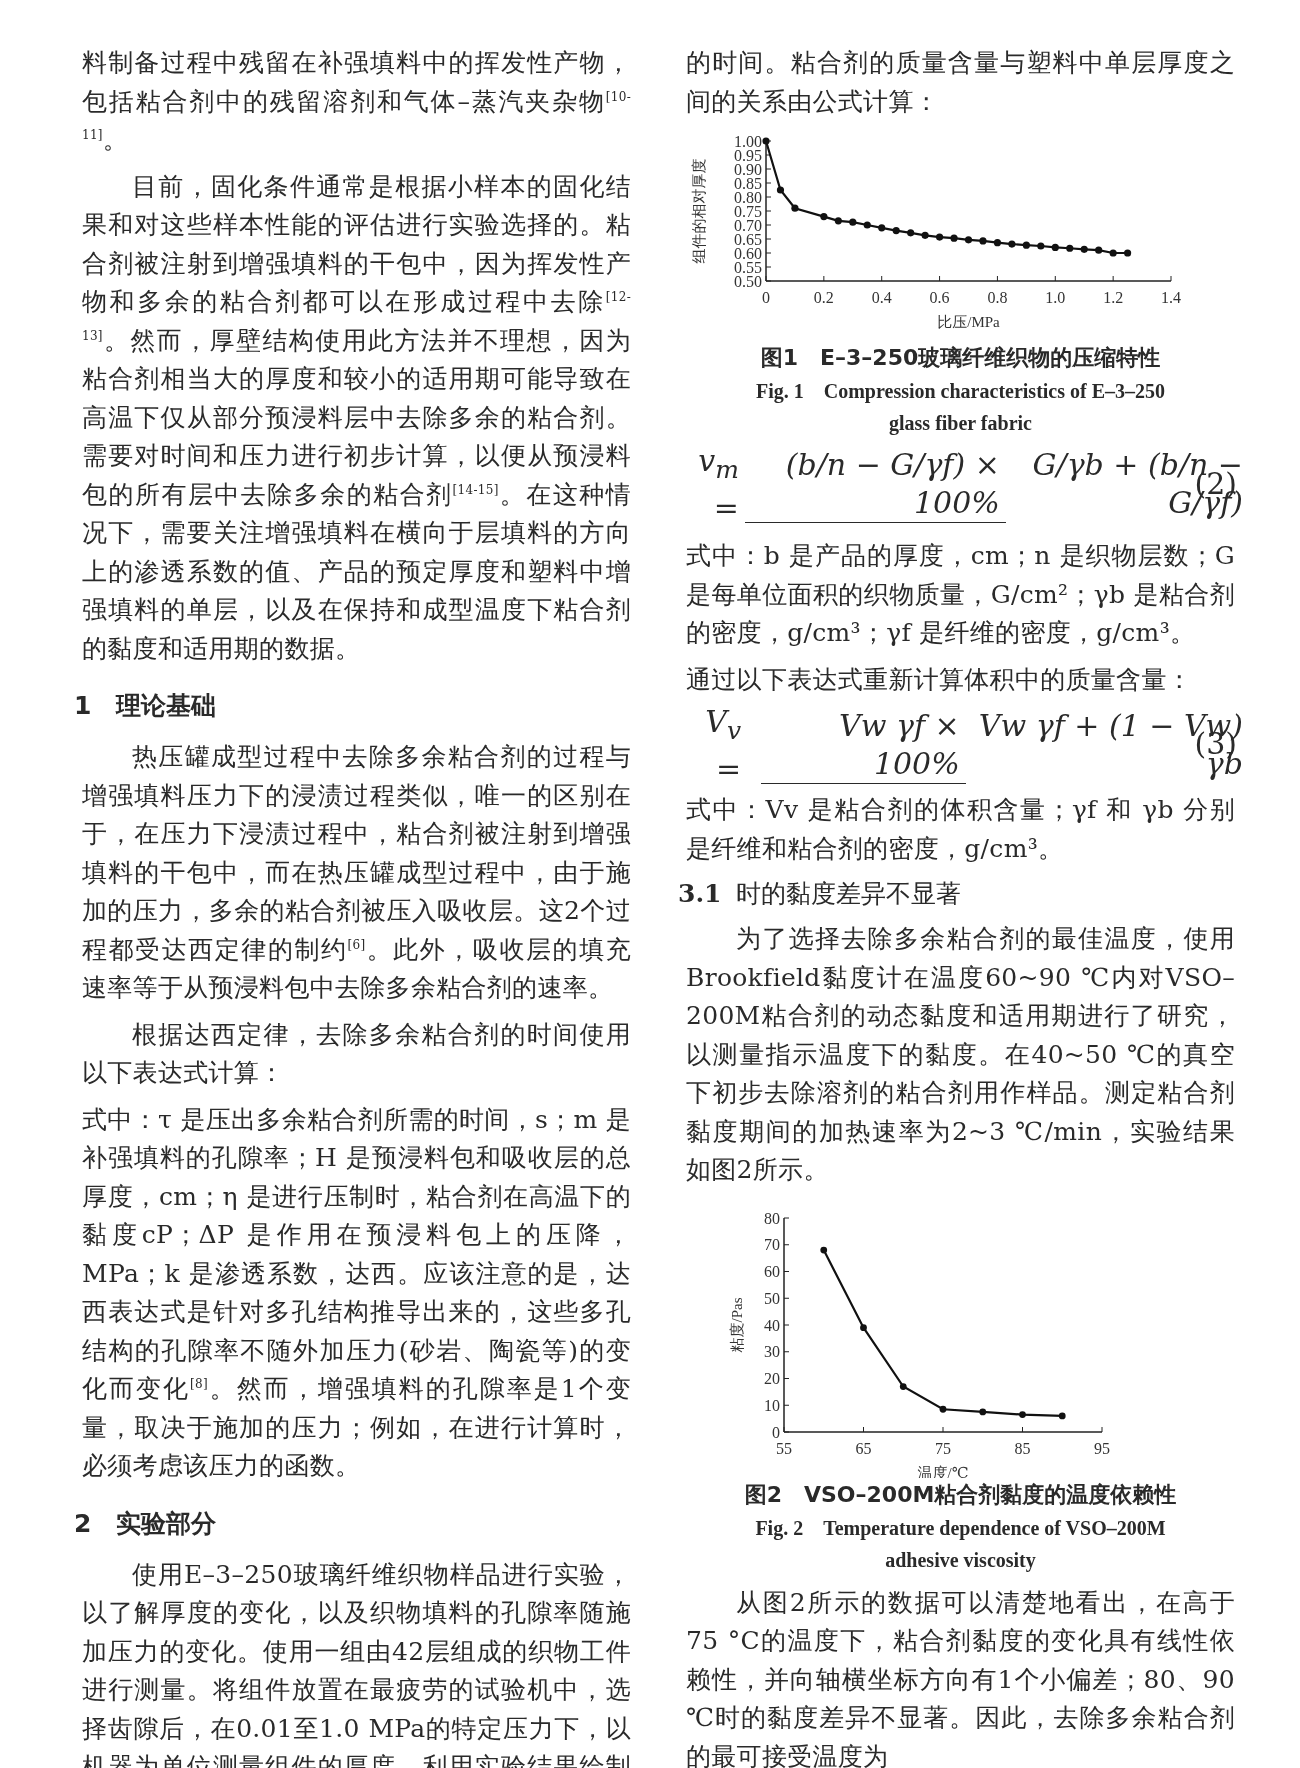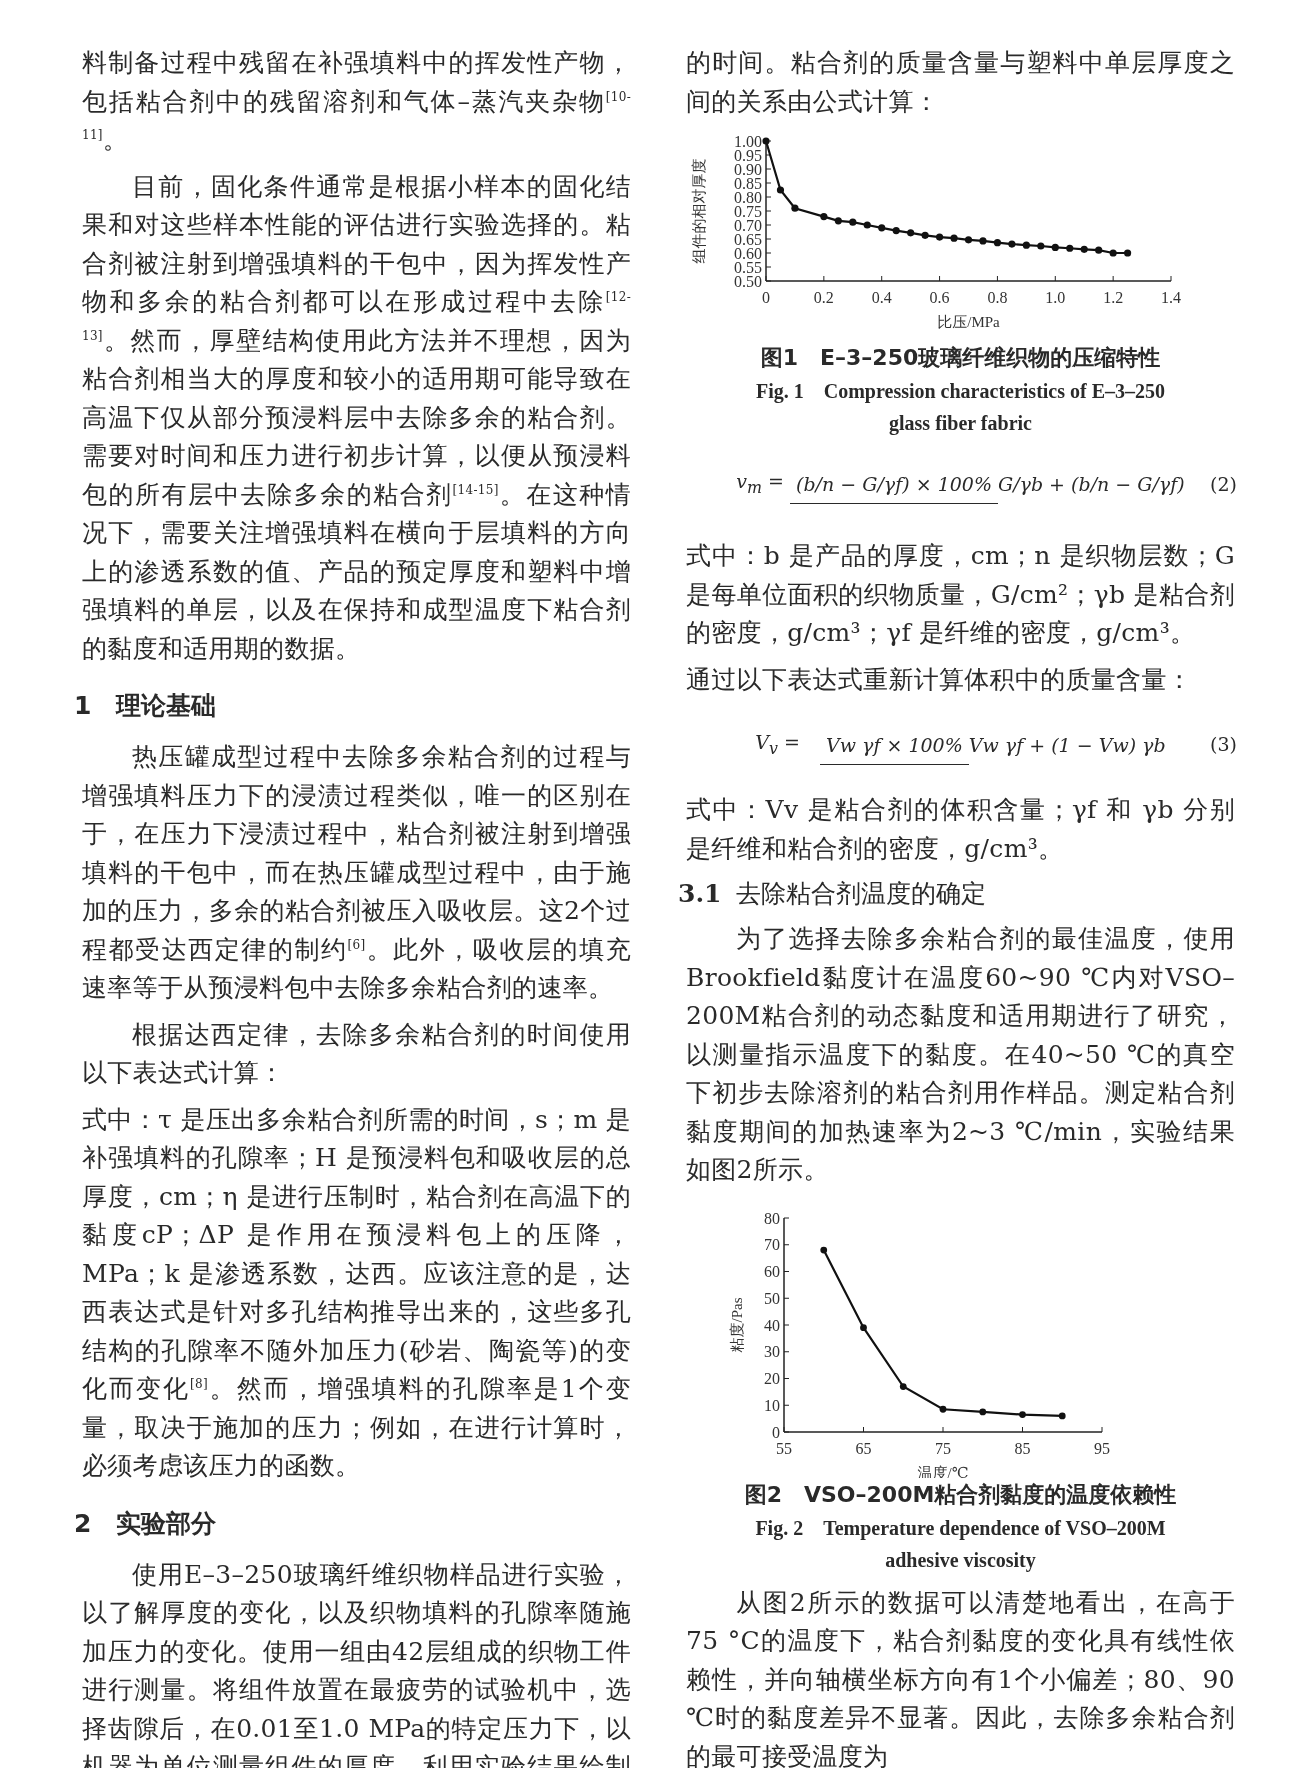--- a/index.html
+++ b/index.html
@@ -8,21 +8,21 @@
   .col { position:absolute; top:36px; width:565px; }
   .col.left { left:74px; }
   .col.right { left:678px; }
   .p { font-size:25px; line-height:38.5px; margin:8px; text-align:justify; text-align-last:left; letter-spacing:0.3px; }
   .p.indent { text-indent:50px; }
   .sup { font-size:12px; vertical-align:super; line-height:0; }
   .h1 { font-family:"DejaVu Sans","Liberation Sans",sans-serif; font-weight:bold; font-size:25px; margin:20px 0 14px 0; line-height:36px; }
   .h1 .num { display:inline-block; width:42px; }
   .h2 { font-size:25px; margin:8px 0 2px 0; line-height:36px; }
   .h2 .num { font-weight:bold; display:inline-block; width:58px; }
-  .eq { position:relative; font-size:19px; line-height:38px; font-style:italic; text-align:left; }
+  .eq { position:relative; font-size:30px; line-height:38px; font-style:italic; text-align:right; }
   .eqnum { position:absolute; right:6px; top:0; font-style:normal; }
   .frac { display:inline-flex; align-items:center; vertical-align:middle; }
   .frac .top { border-bottom:1.5px solid #2a2a2a; padding:0 6px; }
   .caption-cn { font-family:"DejaVu Sans","Liberation Sans",sans-serif; font-weight:bold; font-size:22px; text-align:center; margin:2px 0; }
   .caption-en { font-family:"Liberation Serif",serif; font-weight:bold; font-size:20px; text-align:center; line-height:32px; }
   svg text { font-family:"Liberation Serif","DejaVu Serif",serif; fill:#333; }
 </style>
 </head>
 <body>
 
@@ -137,21 +137,21 @@
     <span style="margin-right:20px;"><span>V</span><sub>v</sub> =</span>
     <span class="frac">
         <span class="top">Vw γf × 100%</span>
         <span>Vw γf + (1 − Vw) γb</span>
       </span>
     <span class="eqnum" style="top:18px;">(3)</span>
   </div>
 
   <p class="p">式中：Vv 是粘合剂的体积含量；γf 和 γb 分别是纤维和粘合剂的密度，g/cm³。</p>
 
-  <div class="h2"><span class="num">3.1</span><span>去除粘合剂温度的确定</span></div>
+  <div class="h2"><span class="num">3.1</span><span>时的黏度差异不显著</span></div>
 
   <p class="p indent">为了选择去除多余粘合剂的最佳温度，使用Brookfield黏度计在温度60~90 ℃内对VSO–200M粘合剂的动态黏度和适用期进行了研究，以测量指示温度下的黏度。在40~50 ℃的真空下初步去除溶剂的粘合剂用作样品。测定粘合剂黏度期间的加热速率为2~3 ℃/min，实验结果如图2所示。</p>
 
   <div style="height:280px; margin-top:6px;">
     <svg id="fig2" width="565" height="280">
         <line x1="106" y1="20" x2="106" y2="234" stroke="#222" stroke-width="1.5"></line>
         <line x1="106" y1="234" x2="424" y2="234" stroke="#222" stroke-width="1.5"></line>
         <line x1="106" y1="234" x2="111" y2="234" stroke="#222" stroke-width="1"></line>
         <text x="102" y="239.6" font-size="16" text-anchor="end">0</text>
         <line x1="106" y1="207.25" x2="111" y2="207.25" stroke="#222" stroke-width="1"></line>

